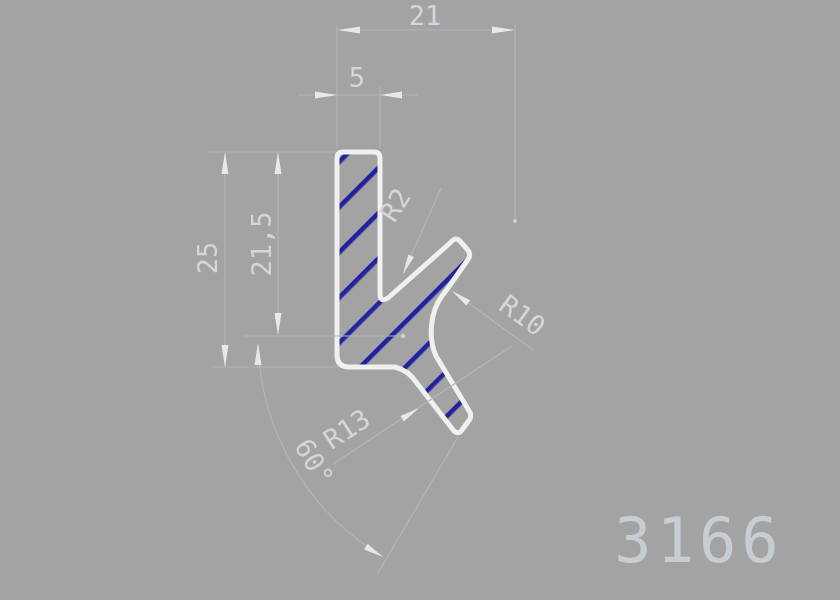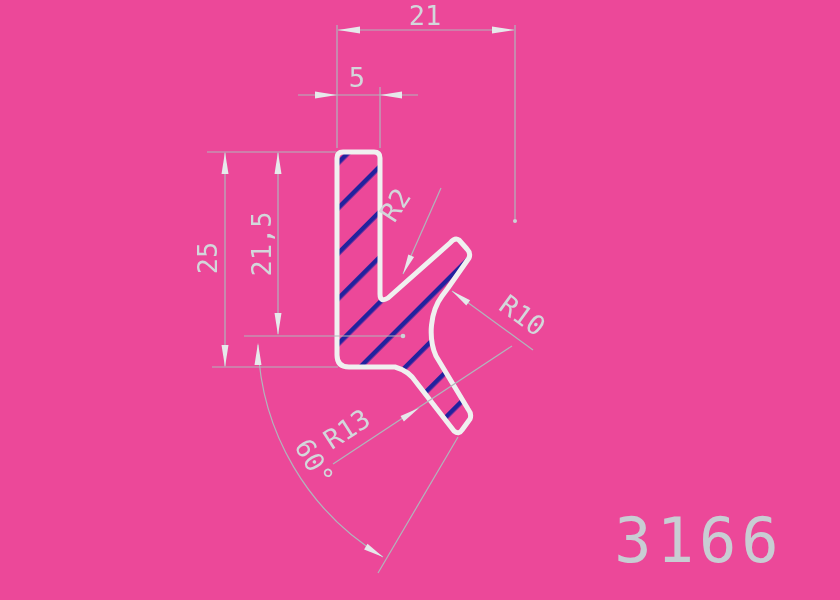--- a/index.html
+++ b/index.html
@@ -1,19 +1,19 @@
 <!DOCTYPE html>
 <html><head>
 <meta charset="utf-8">
 <style>
   html,body{margin:0;padding:0;background:#14161a;}
   .canvas{
     position:relative;
     width:840px;height:600px;
-    background:#ec4899;
+    background:#a3a3a3;
     overflow:hidden;
     font-family:"DejaVu Sans Mono","Liberation Mono",monospace;
   }
   svg text{
     font-family:"DejaVu Sans Mono","Liberation Mono",monospace;
     fill:#d3d7db;
     font-size:27px;
   }
   svg .part-no{
     font-size:62px;

